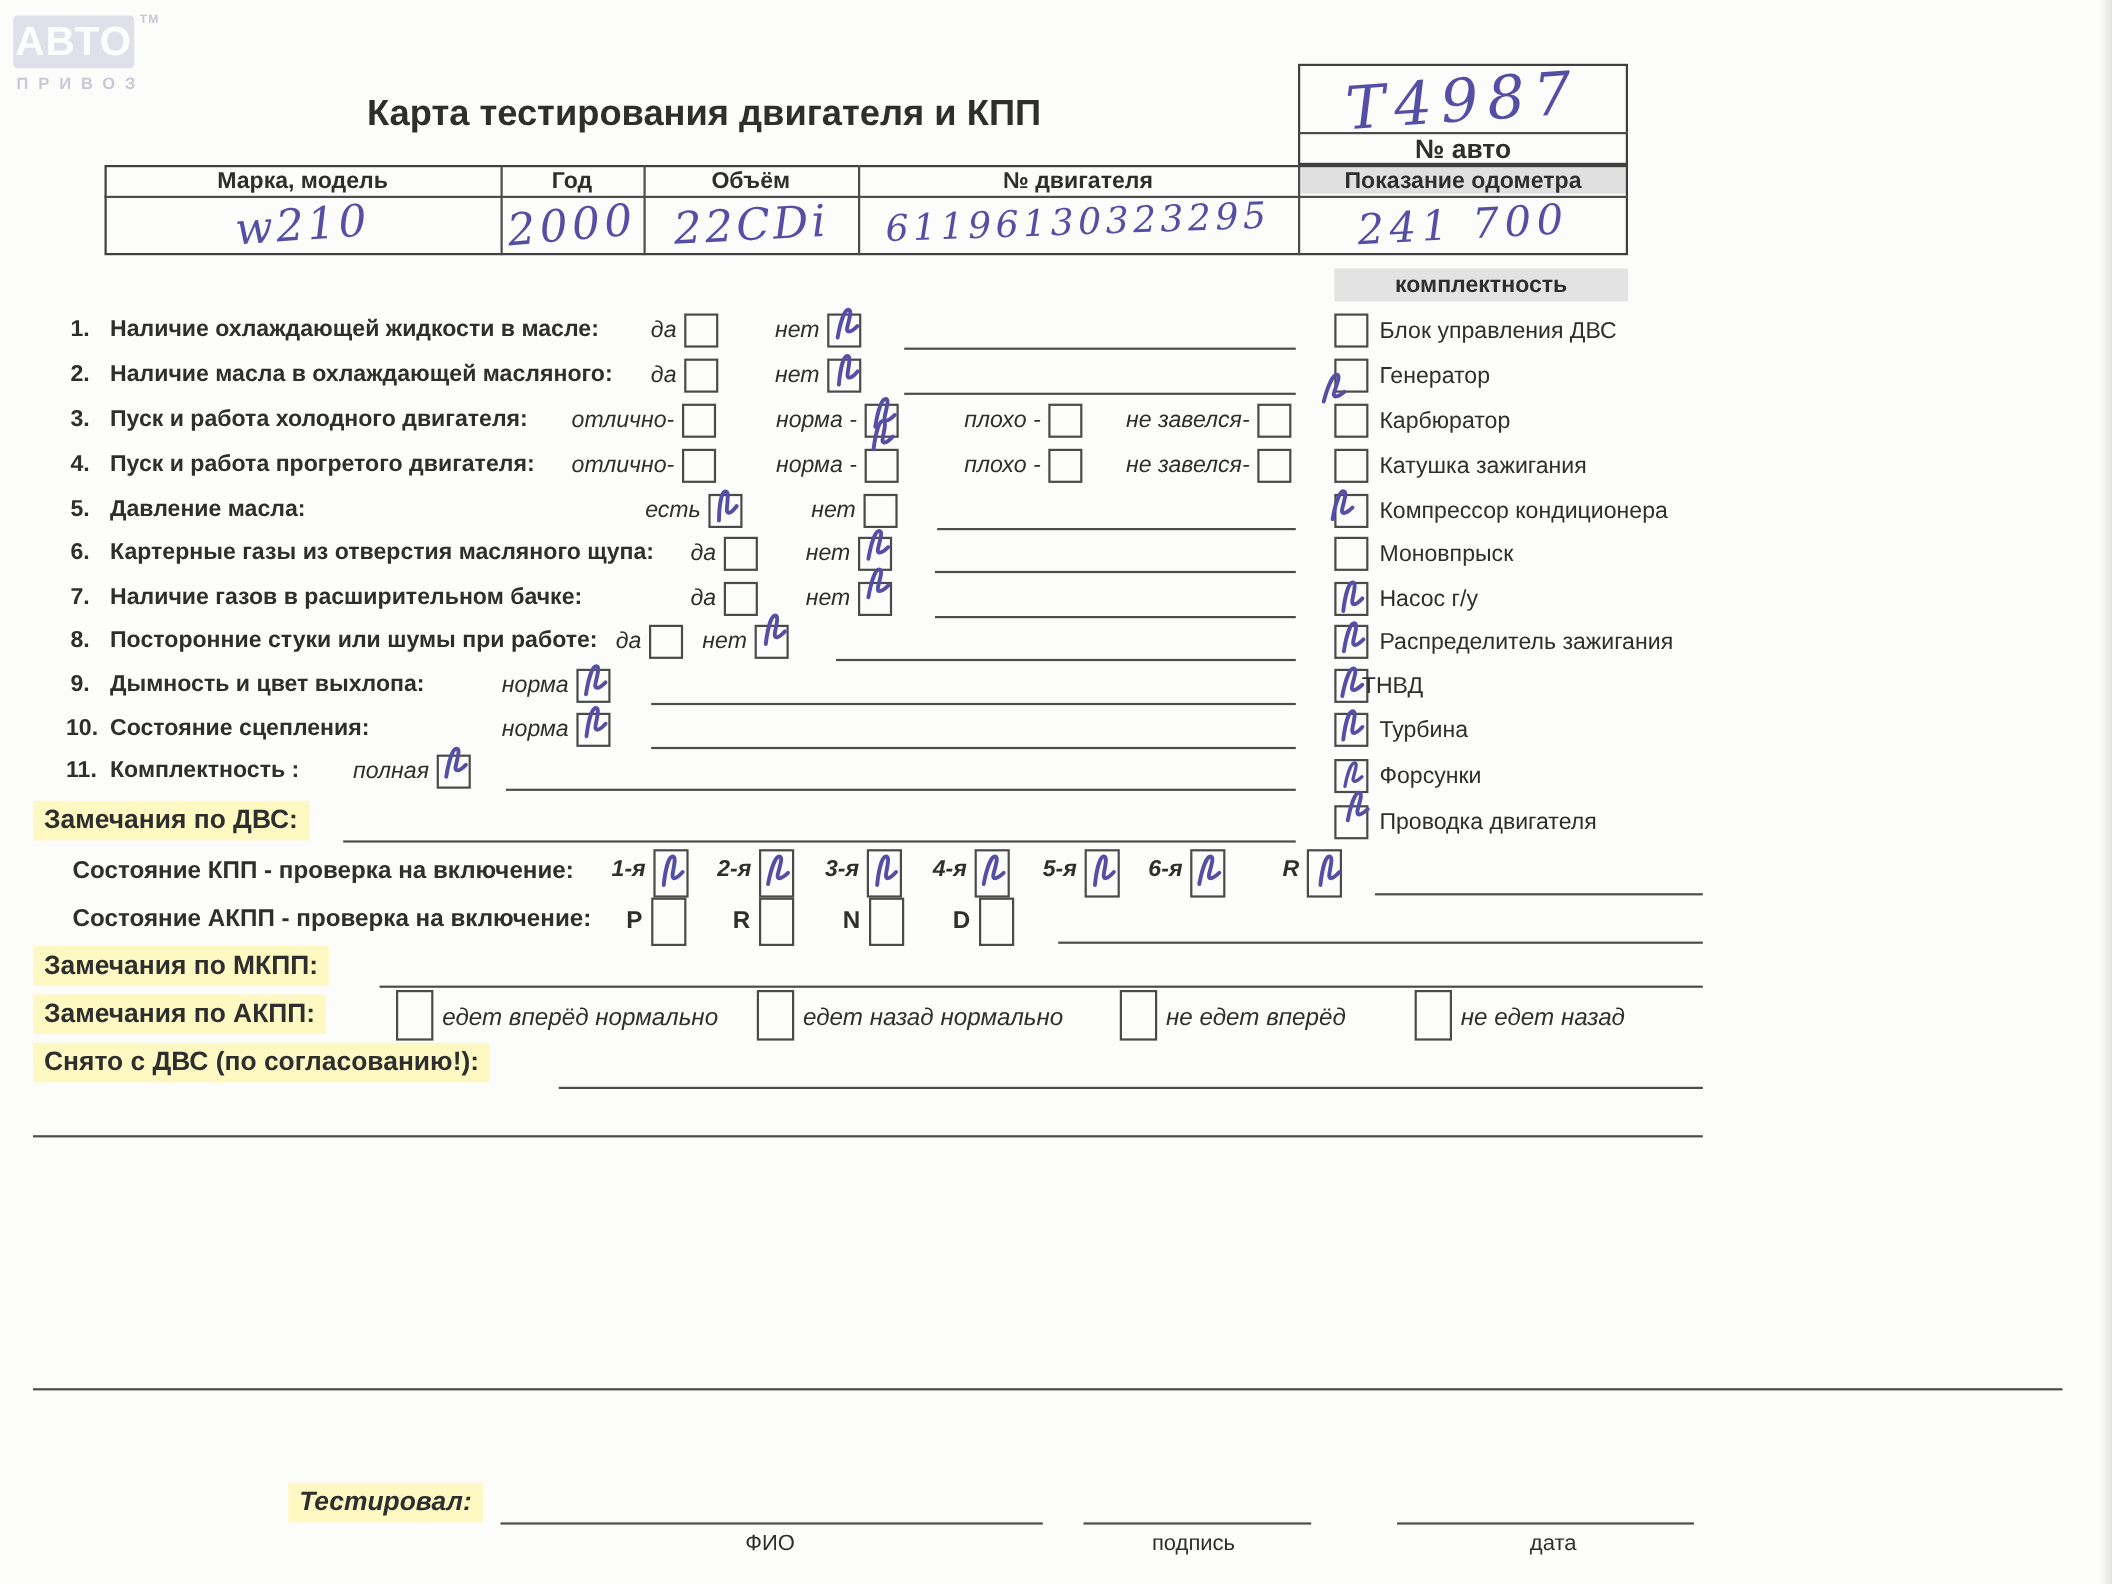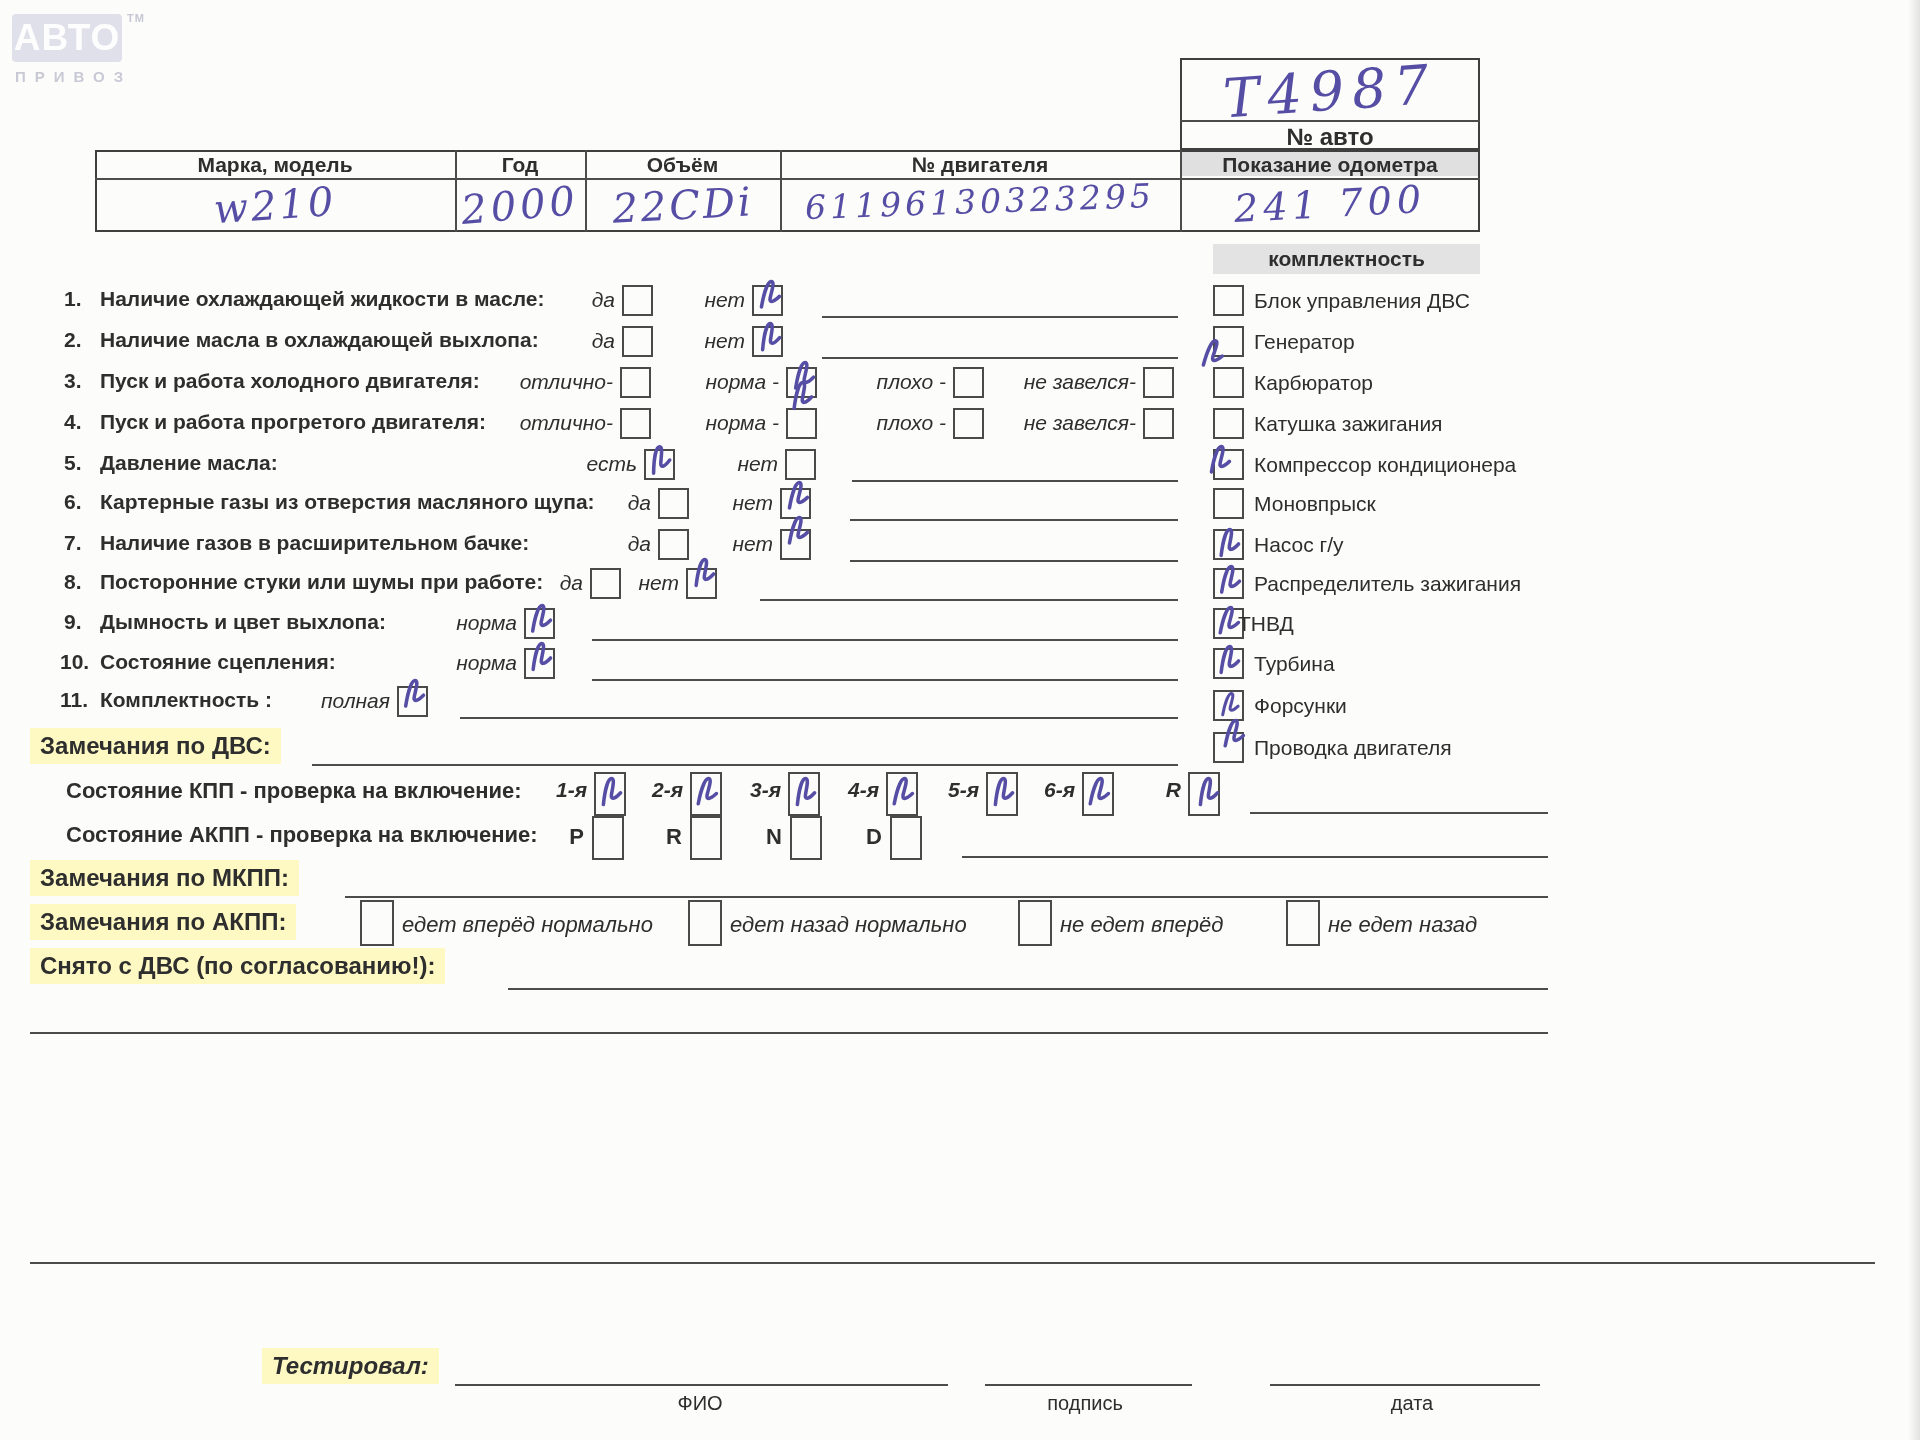--- a/index.html
+++ b/index.html
@@ -47,20 +47,21 @@
   .f-fio{left:700px;} .f-podpis{left:1085px;} .f-data{left:1412px;}
 </style>
 </head>
 <body>
 
 <div id="page">
   <div class="logo-brand">АВТО</div>
   <div class="logo-tm">ТМ</div>
   <div class="logo-sub">ПРИВОЗ</div>
 
+  <div class="title">Карта тестирования двигателя и КПП</div>
 
   <div class="rect" style="left:1180px;top:58px;width:300px;height:92px;"></div>
   <div class="hw carbox-value">Т4987</div>
   <div class="carbox-label">№ авто</div>
 
   <div class="equip-title">комплектность</div>
 
   <div class="kpp-label">Состояние КПП - проверка на включение:</div>
   <div class="akpp-label">Состояние АКПП - проверка на включение:</div>
 
@@ -95,21 +96,21 @@
     <div class="itemlabel" style="left: 100px; top: 287px;">Наличие охлаждающей жидкости в масле:</div>
     <div class="opt" style="left: 615px; top: 288px;">да</div>
     <div class="cbox" style="left: 622px; top: 285px; width: 31px; height: 31px;"></div>
     <div class="opt" style="left: 745px; top: 288px;">нет</div>
     <div class="cbox" style="left: 752px; top: 285px; width: 31px; height: 31px;"></div>
     <svg viewBox="0 0 24 24" class="check" style="left: 754px; top: 277px; width: 34px; height: 34px; transform: rotate(-5deg) scale(1);">
       <path d="M4.5 20.5 C 7 11, 10.5 3, 13 3.3 C 15.6 3.6, 12.6 10, 11.2 14.6 C 10.2 17.8, 12.4 18.6, 17.8 14.2"></path>
     </svg>
     <div class="line" style="left: 822px; top: 316px; width: 356px;"></div>
     <div class="num" style="left: 64px; top: 328px;">2.</div>
-    <div class="itemlabel" style="left: 100px; top: 328px;">Наличие масла в охлаждающей выхлопа:</div>
+    <div class="itemlabel" style="left: 100px; top: 328px;">Наличие масла в охлаждающей масляного:</div>
     <div class="opt" style="left: 615px; top: 329px;">да</div>
     <div class="cbox" style="left: 622px; top: 326px; width: 31px; height: 31px;"></div>
     <div class="opt" style="left: 745px; top: 329px;">нет</div>
     <div class="cbox" style="left: 752px; top: 326px; width: 31px; height: 31px;"></div>
     <svg viewBox="0 0 24 24" class="check" style="left: 754px; top: 319px; width: 34px; height: 34px; transform: rotate(-10deg) scale(1);">
       <path d="M4.5 20.5 C 7 11, 10.5 3, 13 3.3 C 15.6 3.6, 12.6 10, 11.2 14.6 C 10.2 17.8, 12.4 18.6, 17.8 14.2"></path>
     </svg>
     <div class="line" style="left: 822px; top: 357px; width: 356px;"></div>
     <div class="num" style="left: 64px; top: 369px;">3.</div>
     <div class="itemlabel" style="left: 100px; top: 369px;">Пуск и работа холодного двигателя:</div>

